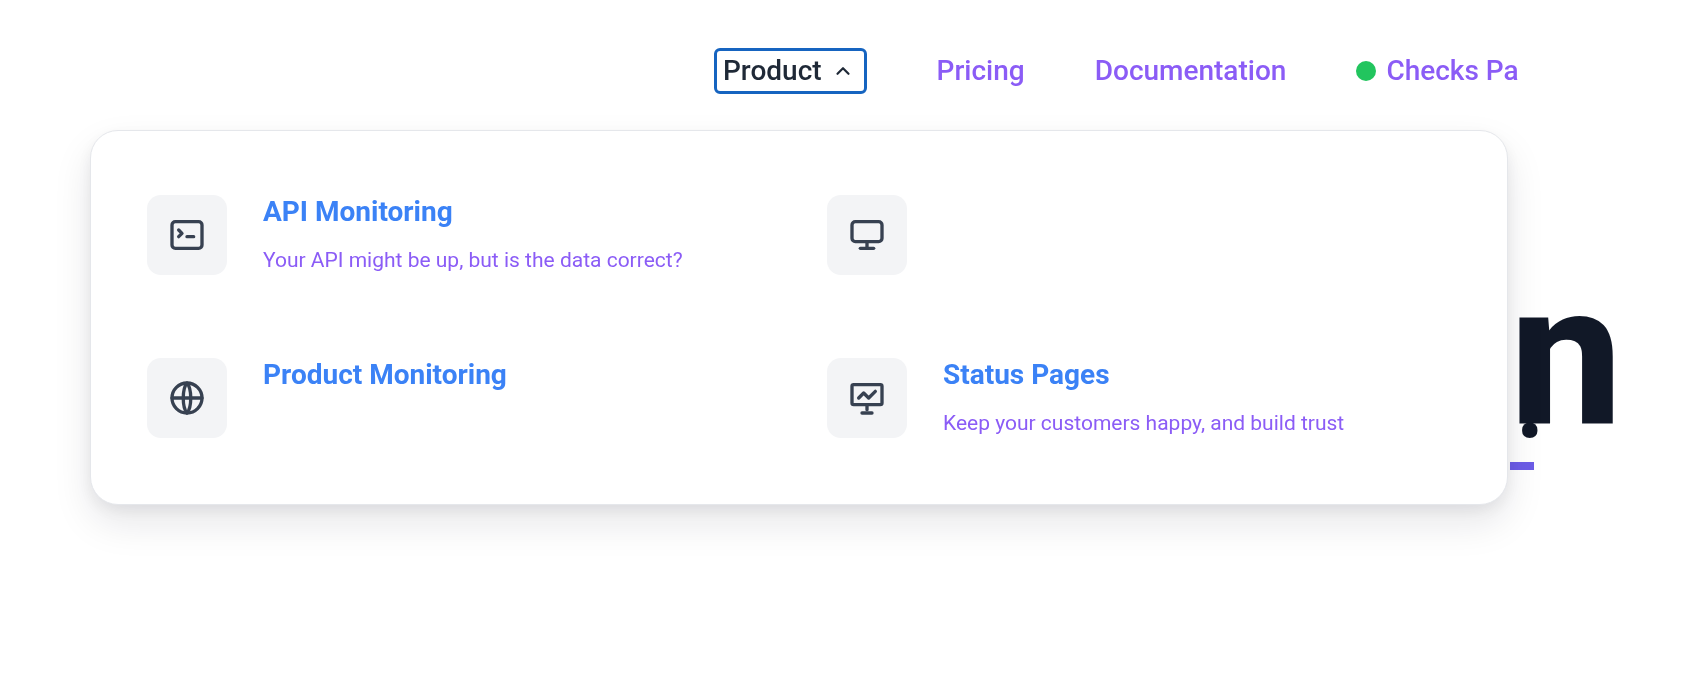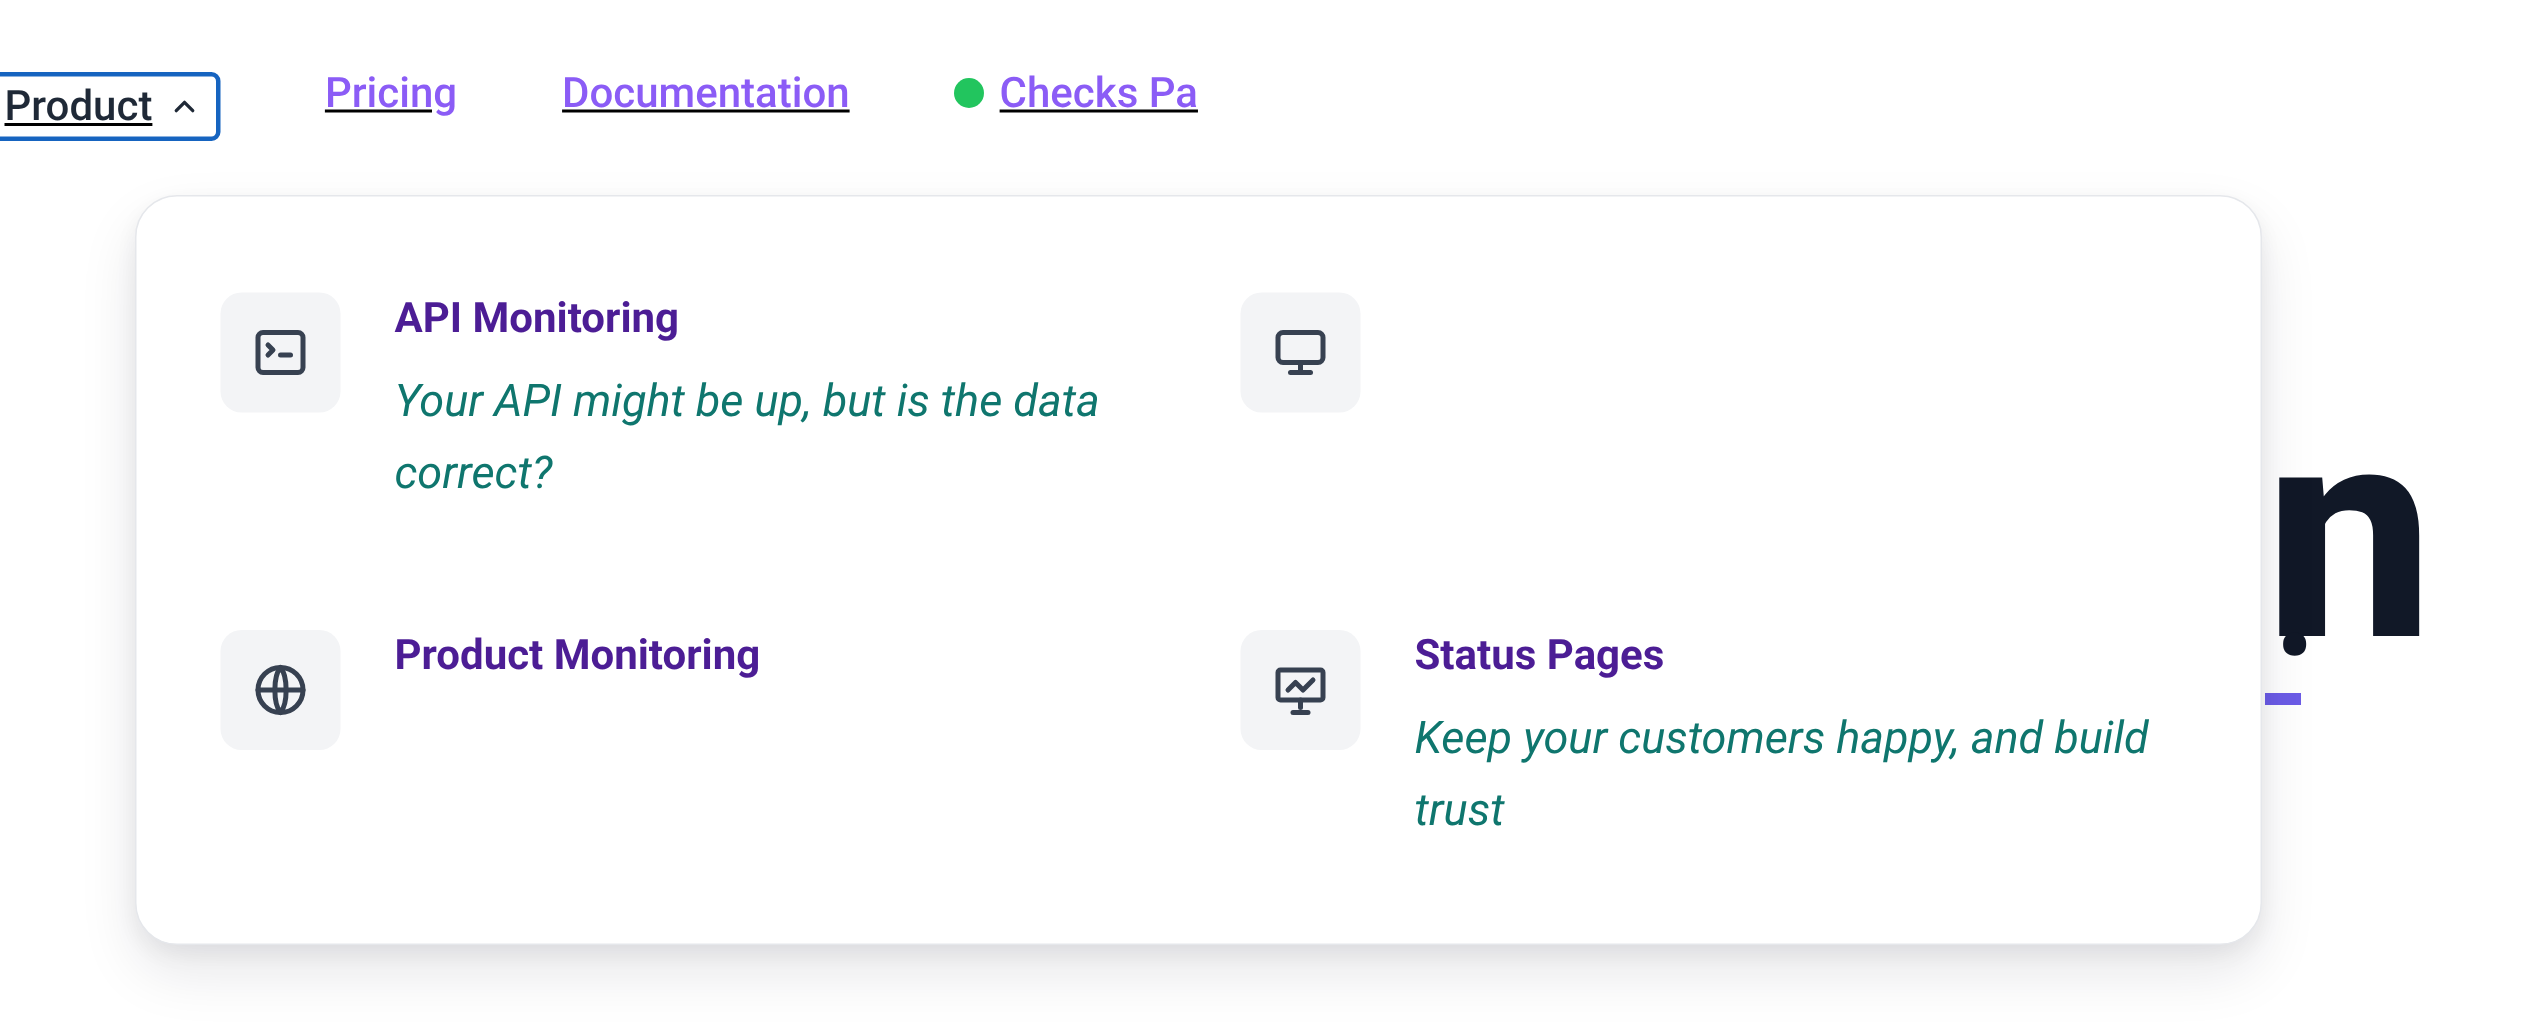--- a/index.html
+++ b/index.html
@@ -10,23 +10,23 @@
       height: 684px;
       overflow: hidden;
       position: relative;
     }
     .nav {
       position: absolute;
       top: 48px;
       left: 0;
       right: 0;
       display: flex;
-      align-items: flex-start;
+      align-items: center;
       gap: 70px;
-      text-decoration: underline;
+      padding-left: 720px;
     }
     .nav-item {
       display: inline-flex;
       align-items: center;
       gap: 10px;
       font-size: 28px;
       font-weight: 500;
       color: #8b5cf6;
       cursor: pointer;
       white-space: nowrap;
@@ -73,28 +73,27 @@
       border-radius: 14px;
       display: flex;
       align-items: center;
       justify-content: center;
     }
     .icon-tile svg { width: 40px; height: 40px; }
     .menu-text { flex: 1; min-width: 0; }
     .menu-title {
       font-size: 28px;
       font-weight: 700;
-      color: #4c1d95;
+      color: #3b82f6;
       margin-bottom: 16px;
     }
     .menu-desc {
-      font-size: 30px;
+      font-size: 21px;
       line-height: 1.6;
-      color: #0f766e;
-      font-style: italic;
+      color: #8b5cf6;
     }
     .bg-text {
       position: absolute;
       color: #111827;
       font-weight: 800;
       white-space: nowrap;
       user-select: none;
     }
     .bg-n {
       top: 238px; left: 1510px; font-size: 200px; letter-spacing: -6px;

